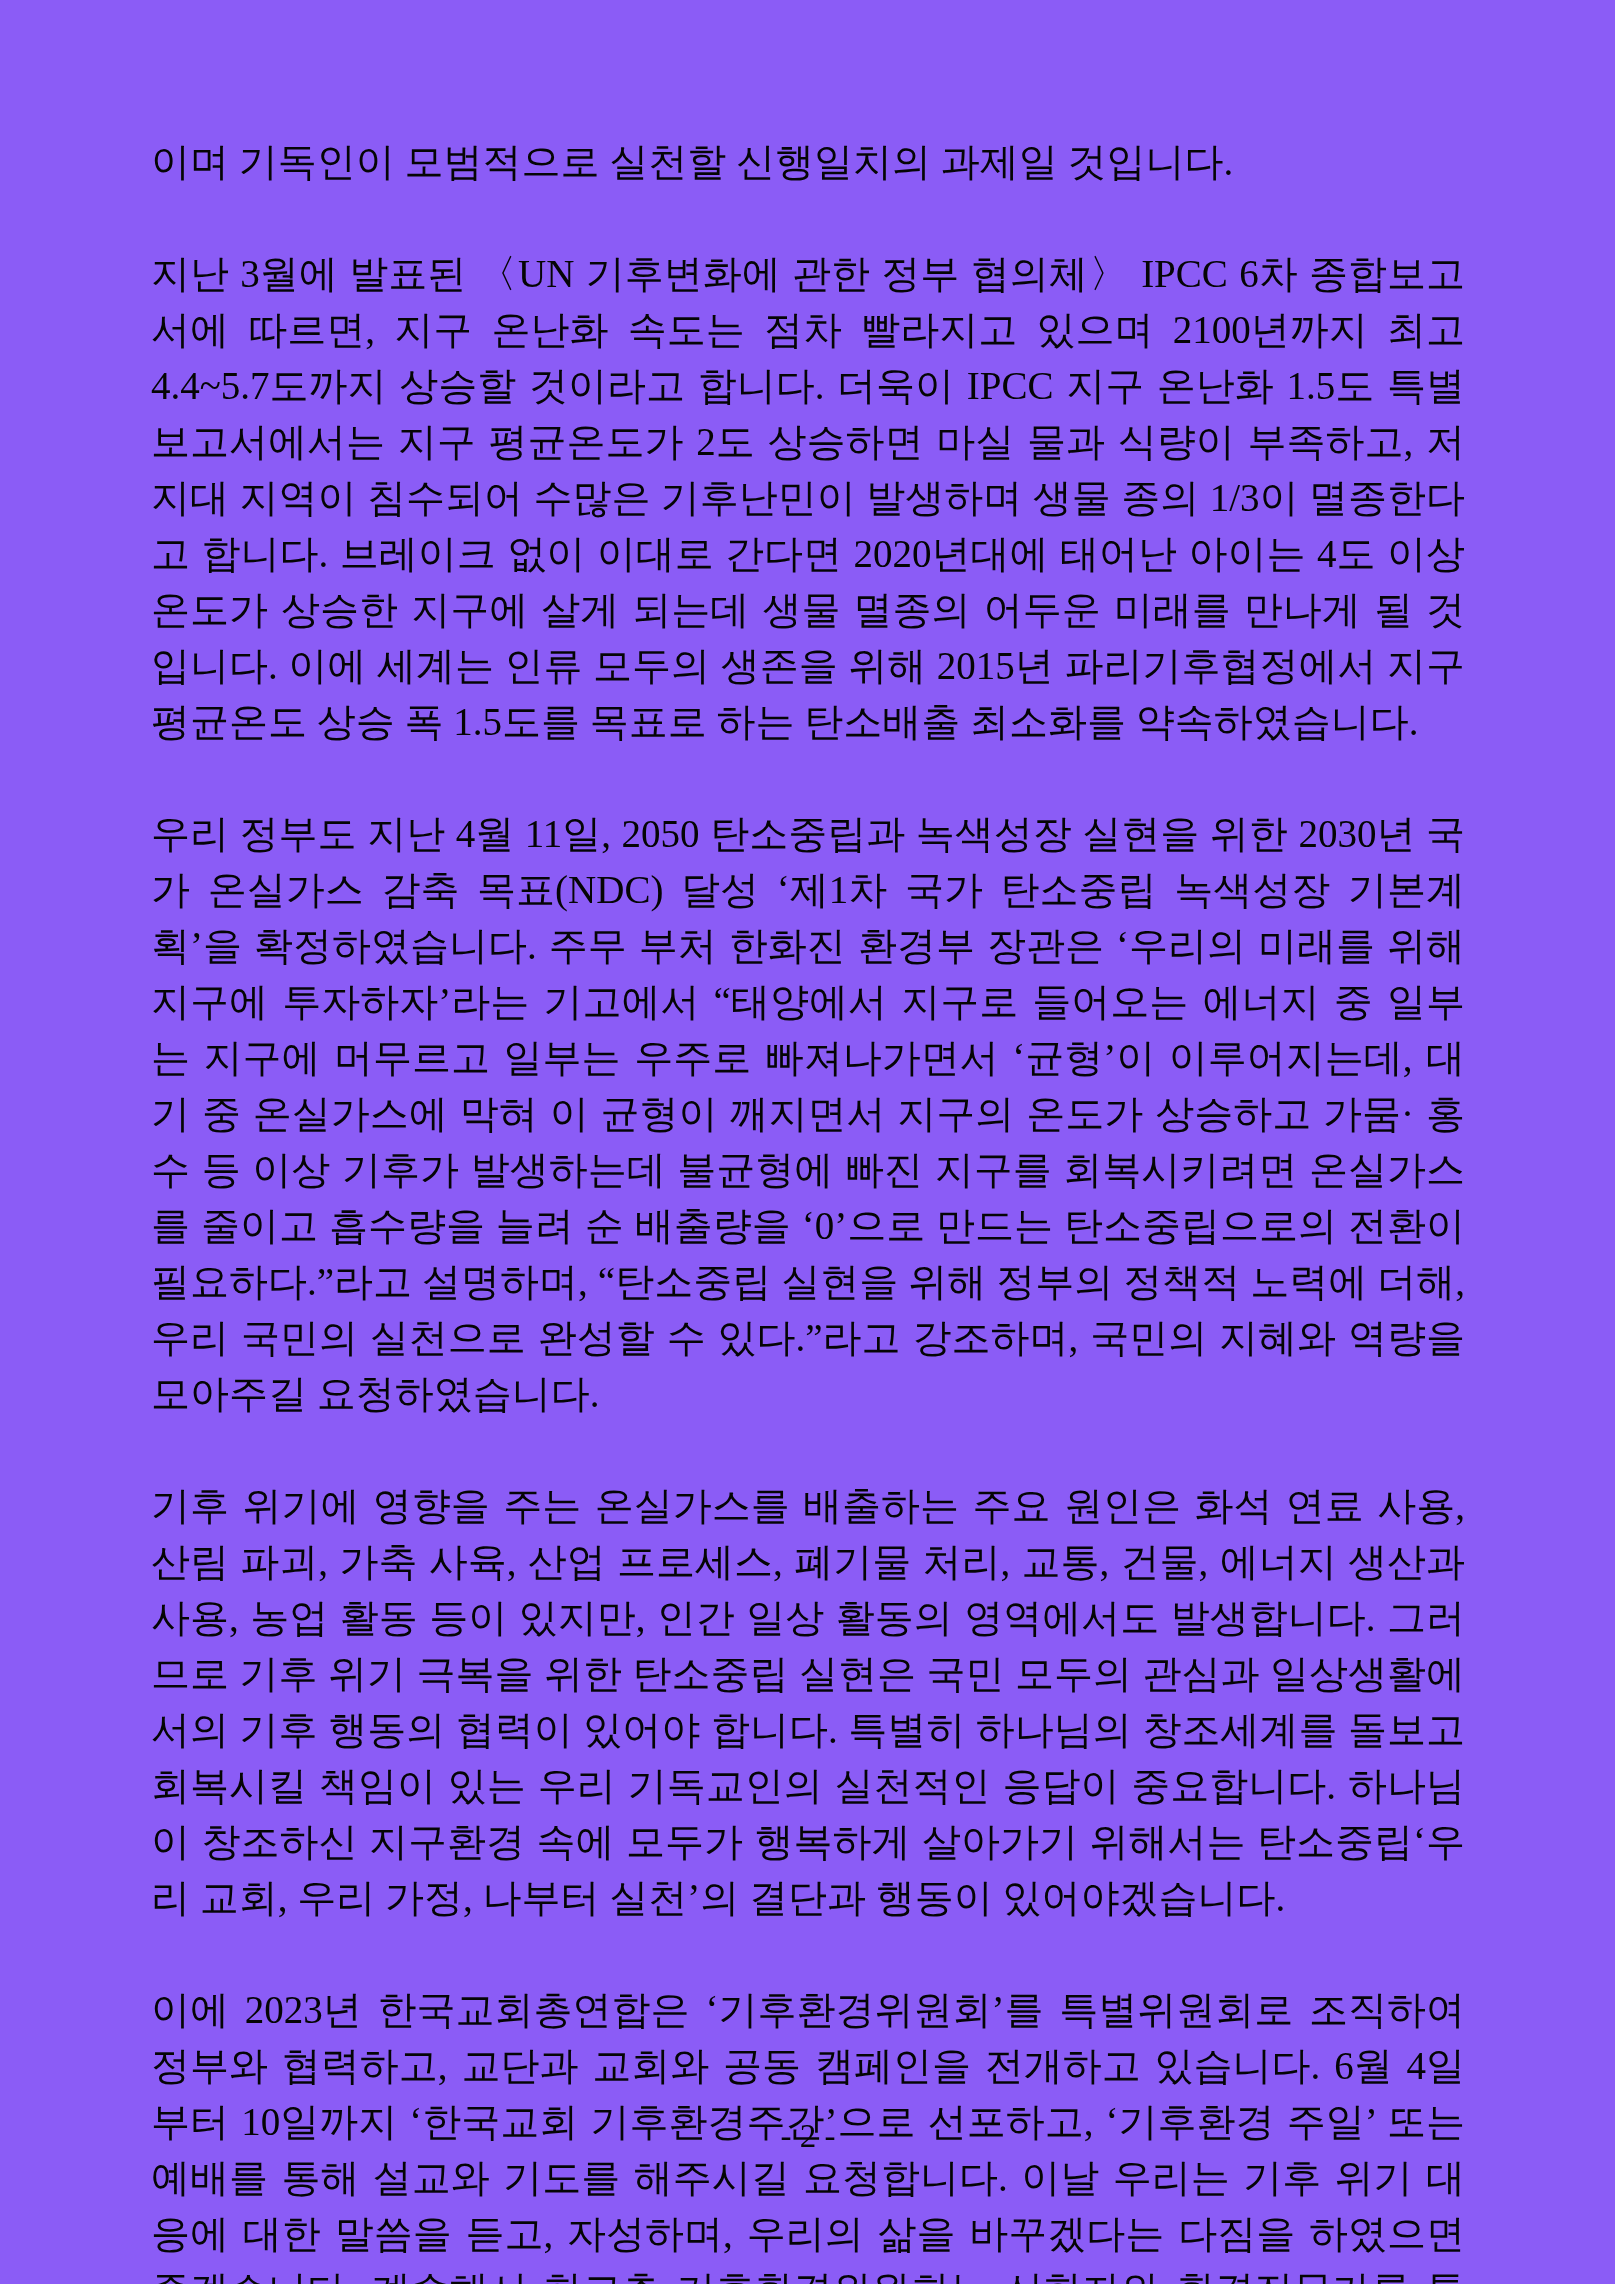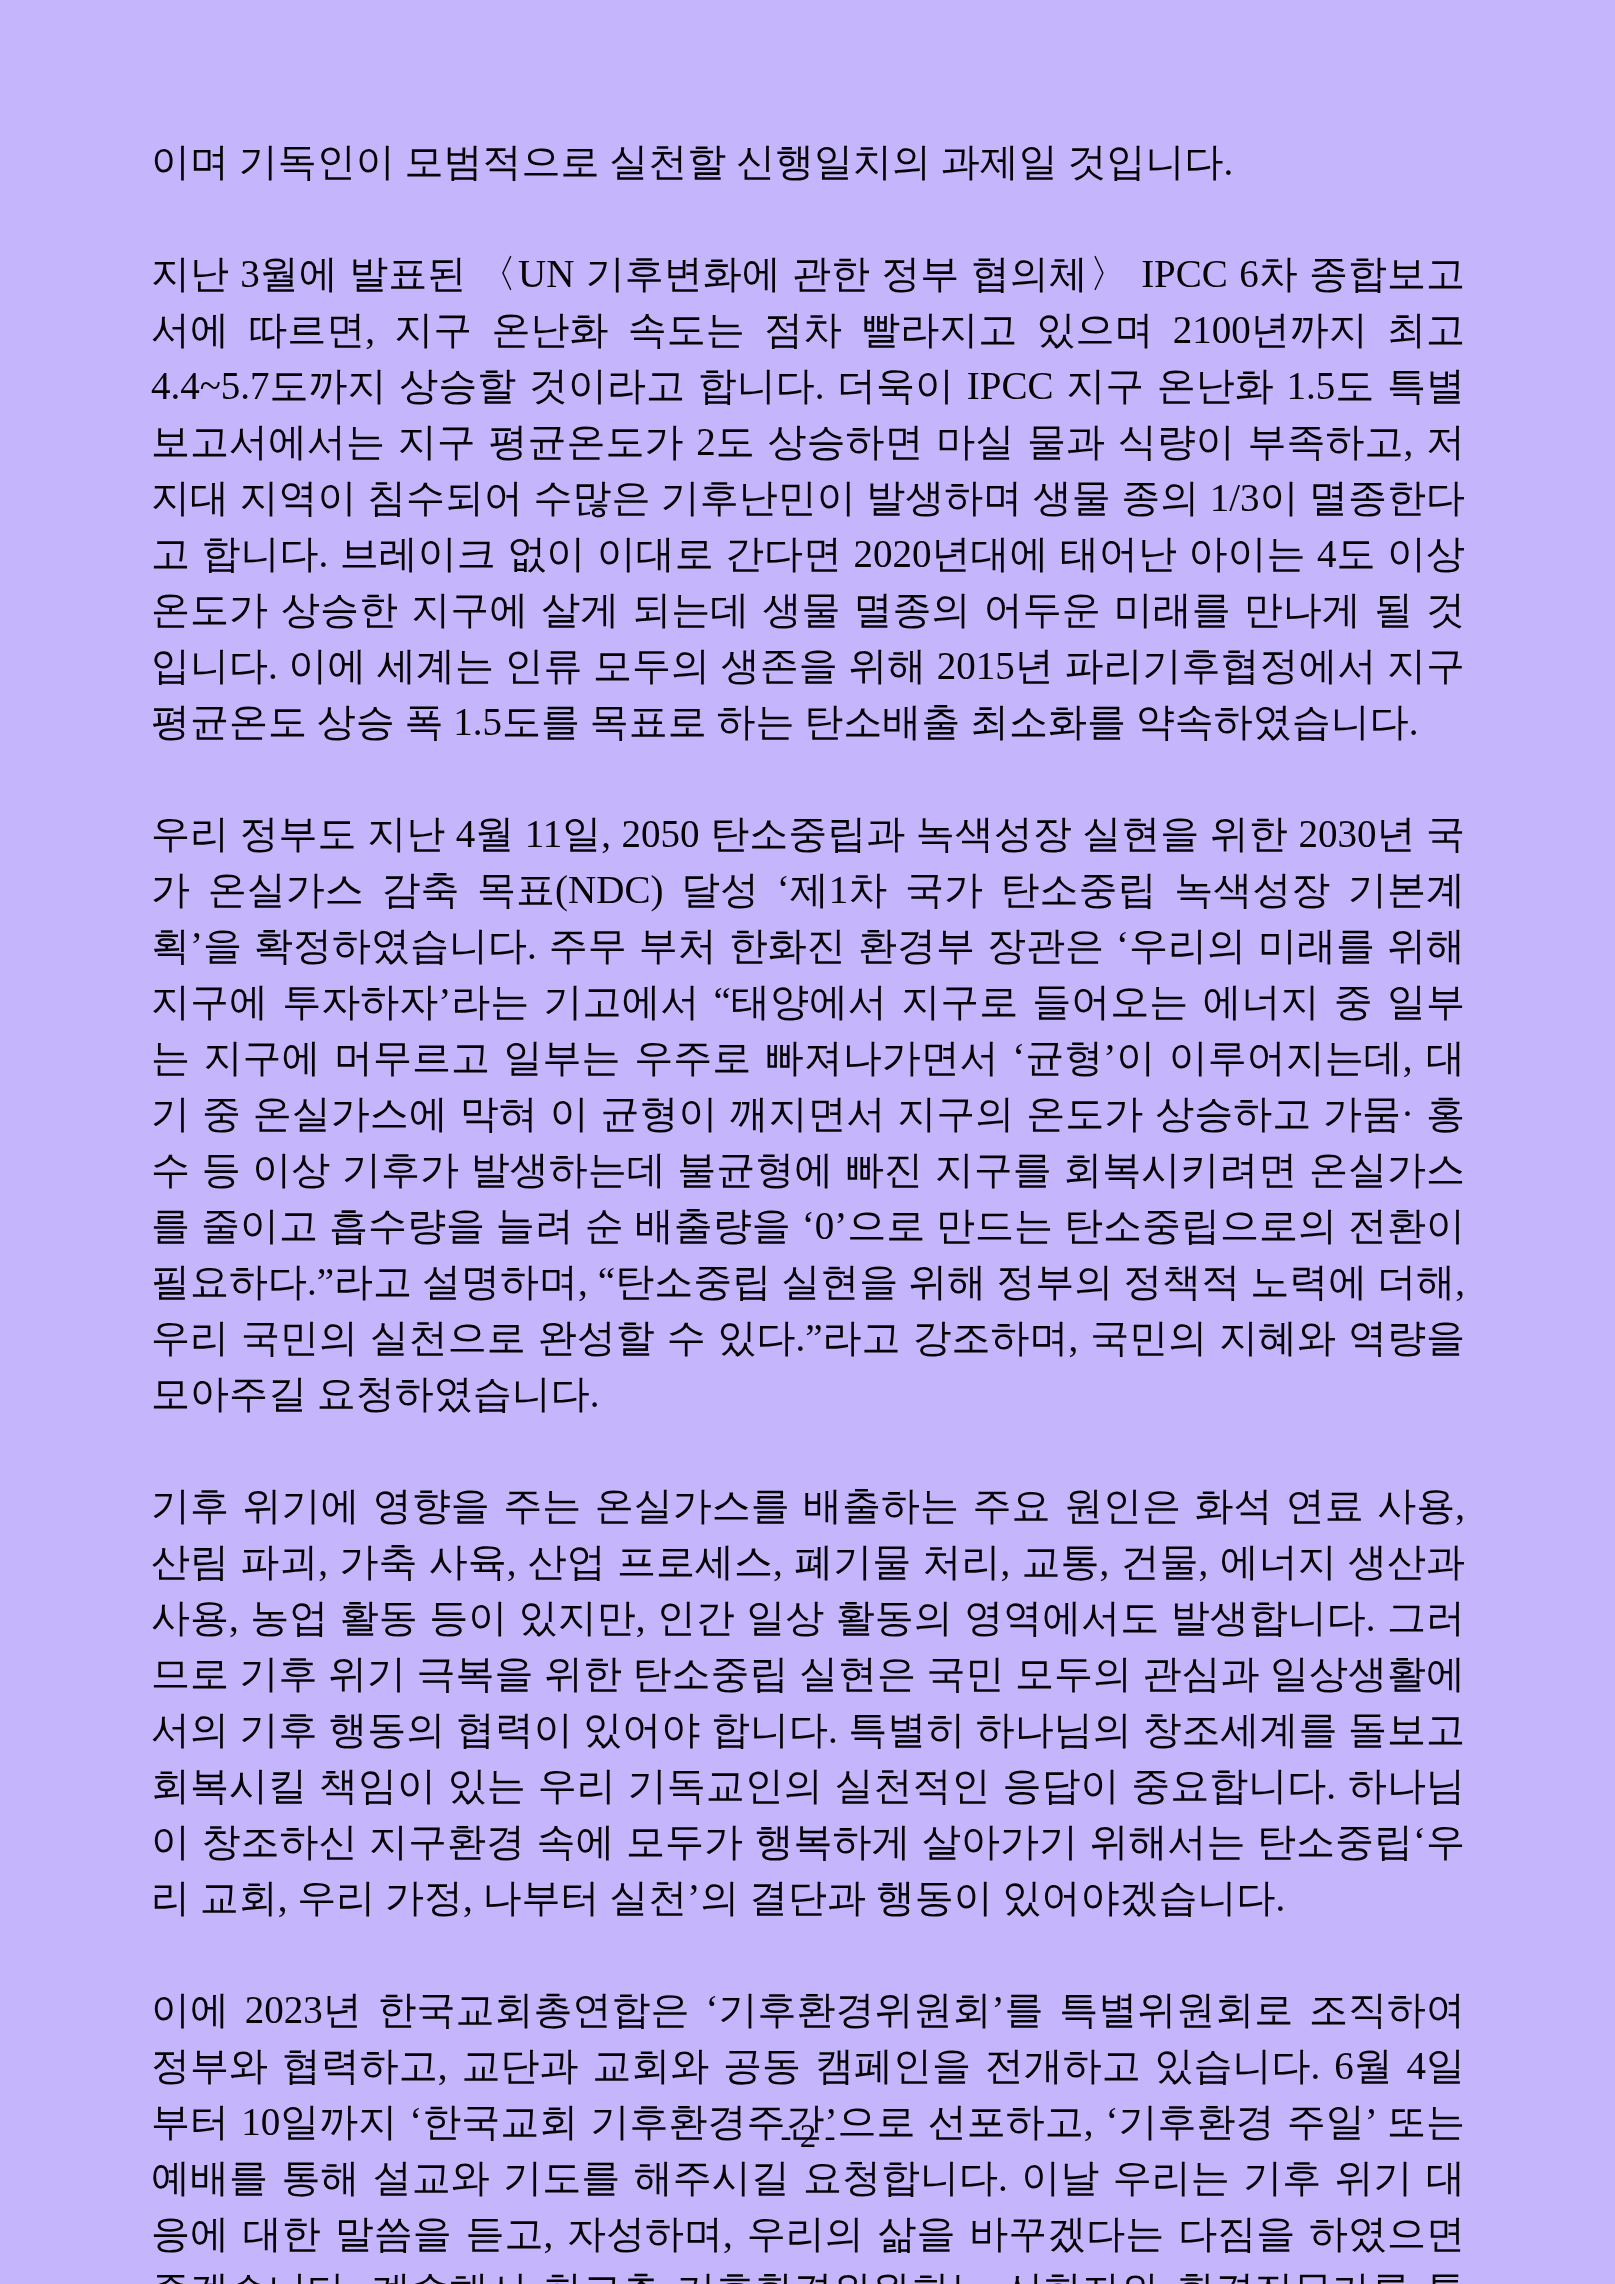--- a/index.html
+++ b/index.html
@@ -5,21 +5,21 @@
   html, body {
     margin: 0;
     padding: 0;
     background: #e8e8e8;
   }
   .page {
     position: relative;
     width: 1616px;
     height: 2284px;
     margin: 0 auto;
-    background: #c4b5fd;
+    background: #8b5cf6;
     color: #050505;
     box-sizing: border-box;
     padding: 134px 151px 0 151px;
     font-family: "Liberation Serif", "DejaVu Serif", serif;
   }
   .content {
     font-size: 39px;
     line-height: 56px;
     text-align: justify;
     word-break: normal;

